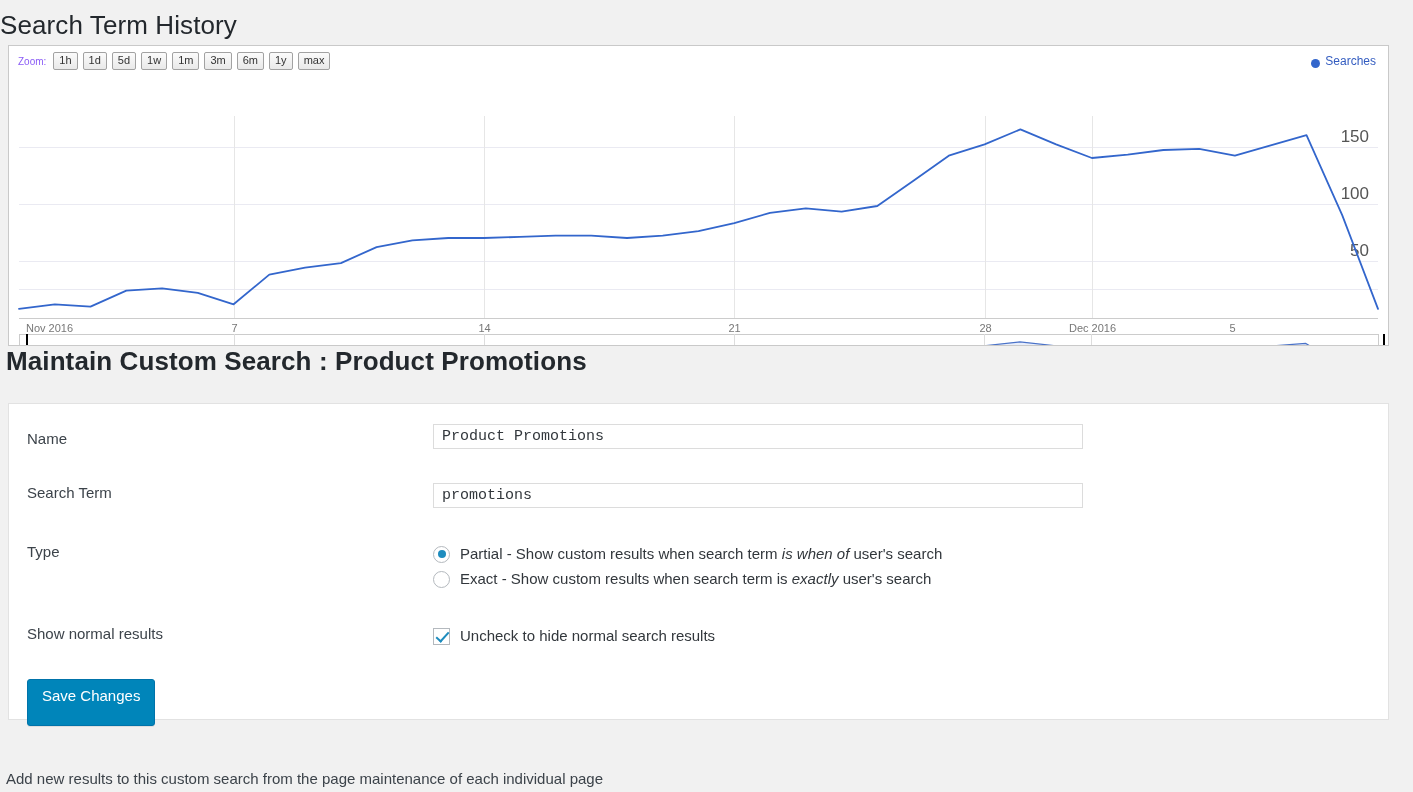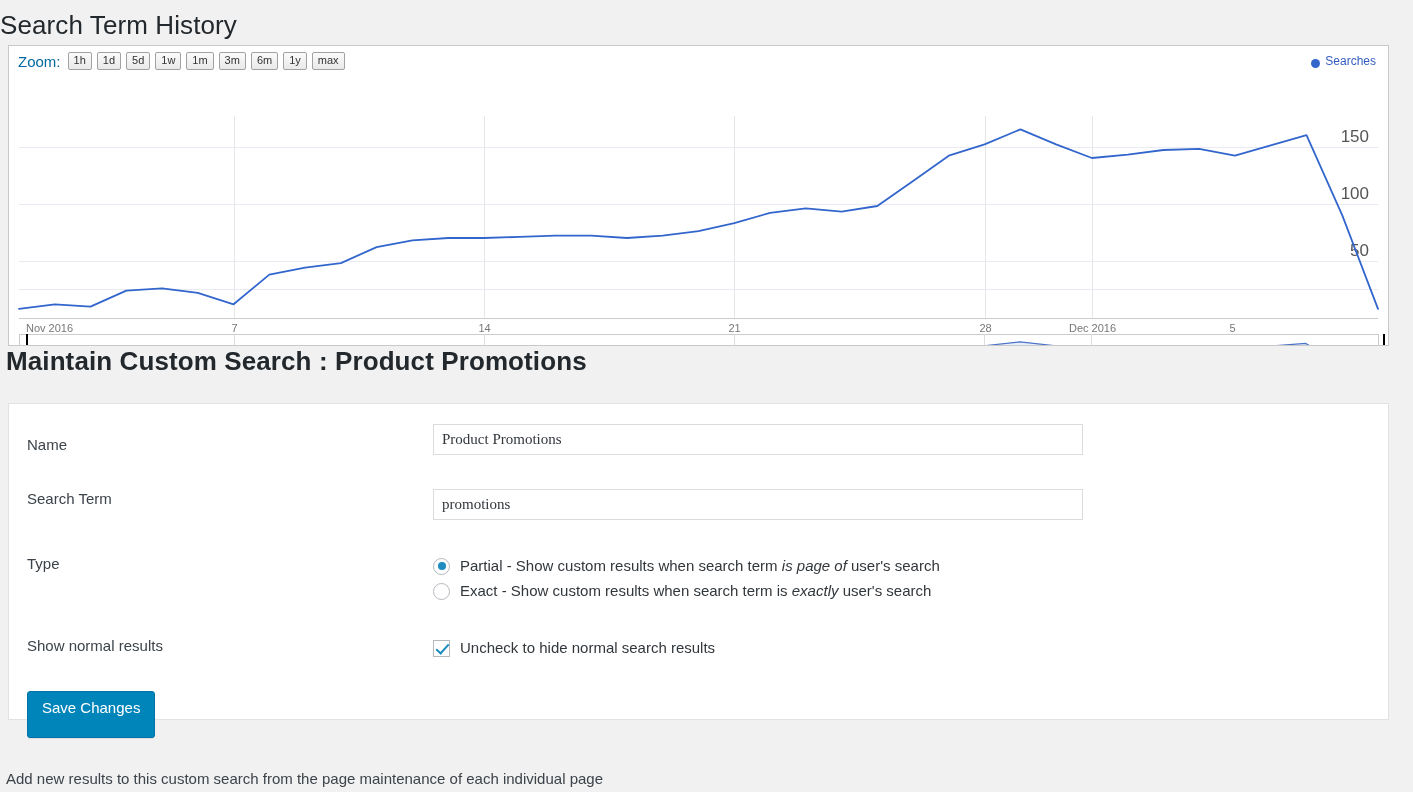--- a/index.html
+++ b/index.html
@@ -42,22 +42,22 @@
   .rangeselector {
     position: absolute;
     left: 9px;
     top: 6px;
     display: flex;
     align-items: center;
     gap: 5px;
     z-index: 6;
   }
   .rangeselector .zoom-label {
-    font-size: 15px;
-    color: #0369a1;
+    font-size: 10px;
+    color: #8b5cf6;
     margin-right: 2px;
   }
   .rs-btn {
     font-family: "Liberation Sans", sans-serif;
     font-size: 11px;
     color: #333;
     background: linear-gradient(#fbfbfb, #e9e9e9);
     border: 1px solid #a2a2a2;
     border-radius: 2px;
     padding: 1px 5px 2px 5px;
@@ -129,26 +129,26 @@
     font-size: 15px;
     color: #3c434a;
     line-height: 20px;
   }
   .form-field {
     flex: 1;
   }
 
   .text-input {
     width: 650px;
-    height: 31px;
+    height: 25px;
     box-sizing: border-box;
     border: 1px solid #dcdcdc;
     border-radius: 0;
     background: #fff;
-    font-family: Liberation Serif, serif;
+    font-family: Liberation Mono, monospace;
     font-size: 15px;
     color: #32373c;
     padding: 3px 8px;
     outline: none;
   }
 
   .choice-line {
     display: flex;
     align-items: center;
     font-size: 15px;
@@ -339,21 +339,21 @@
     <div class="form-field">
       <input class="text-input" type="text" value="promotions" style="">
     </div>
   </div>
 
   <div class="form-row" style="margin-top:34px;">
     <div class="form-label">Type</div>
     <div class="form-field">
       <div class="choice-line">
         <span class="radio checked"></span>
-        <span class="txt"><span>Partial - Show custom results when search term </span><em>is page of</em><span> user's search</span></span>
+        <span class="txt"><span>Partial - Show custom results when search term </span><em>is when of</em><span> user's search</span></span>
       </div>
       <div class="choice-line">
         <span class="radio"></span>
         <span class="txt"><span>Exact - Show custom results when search term is </span><em>exactly</em><span> user's search</span></span>
       </div>
     </div>
   </div>
 
   <div class="form-row" style="margin-top:32px;">
     <div class="form-label">Show normal results</div>

